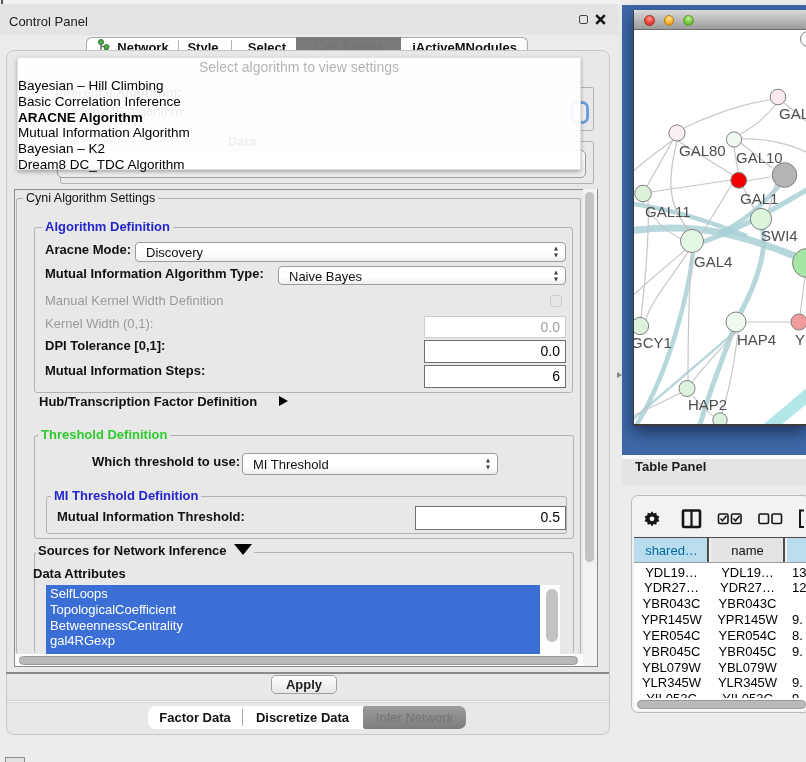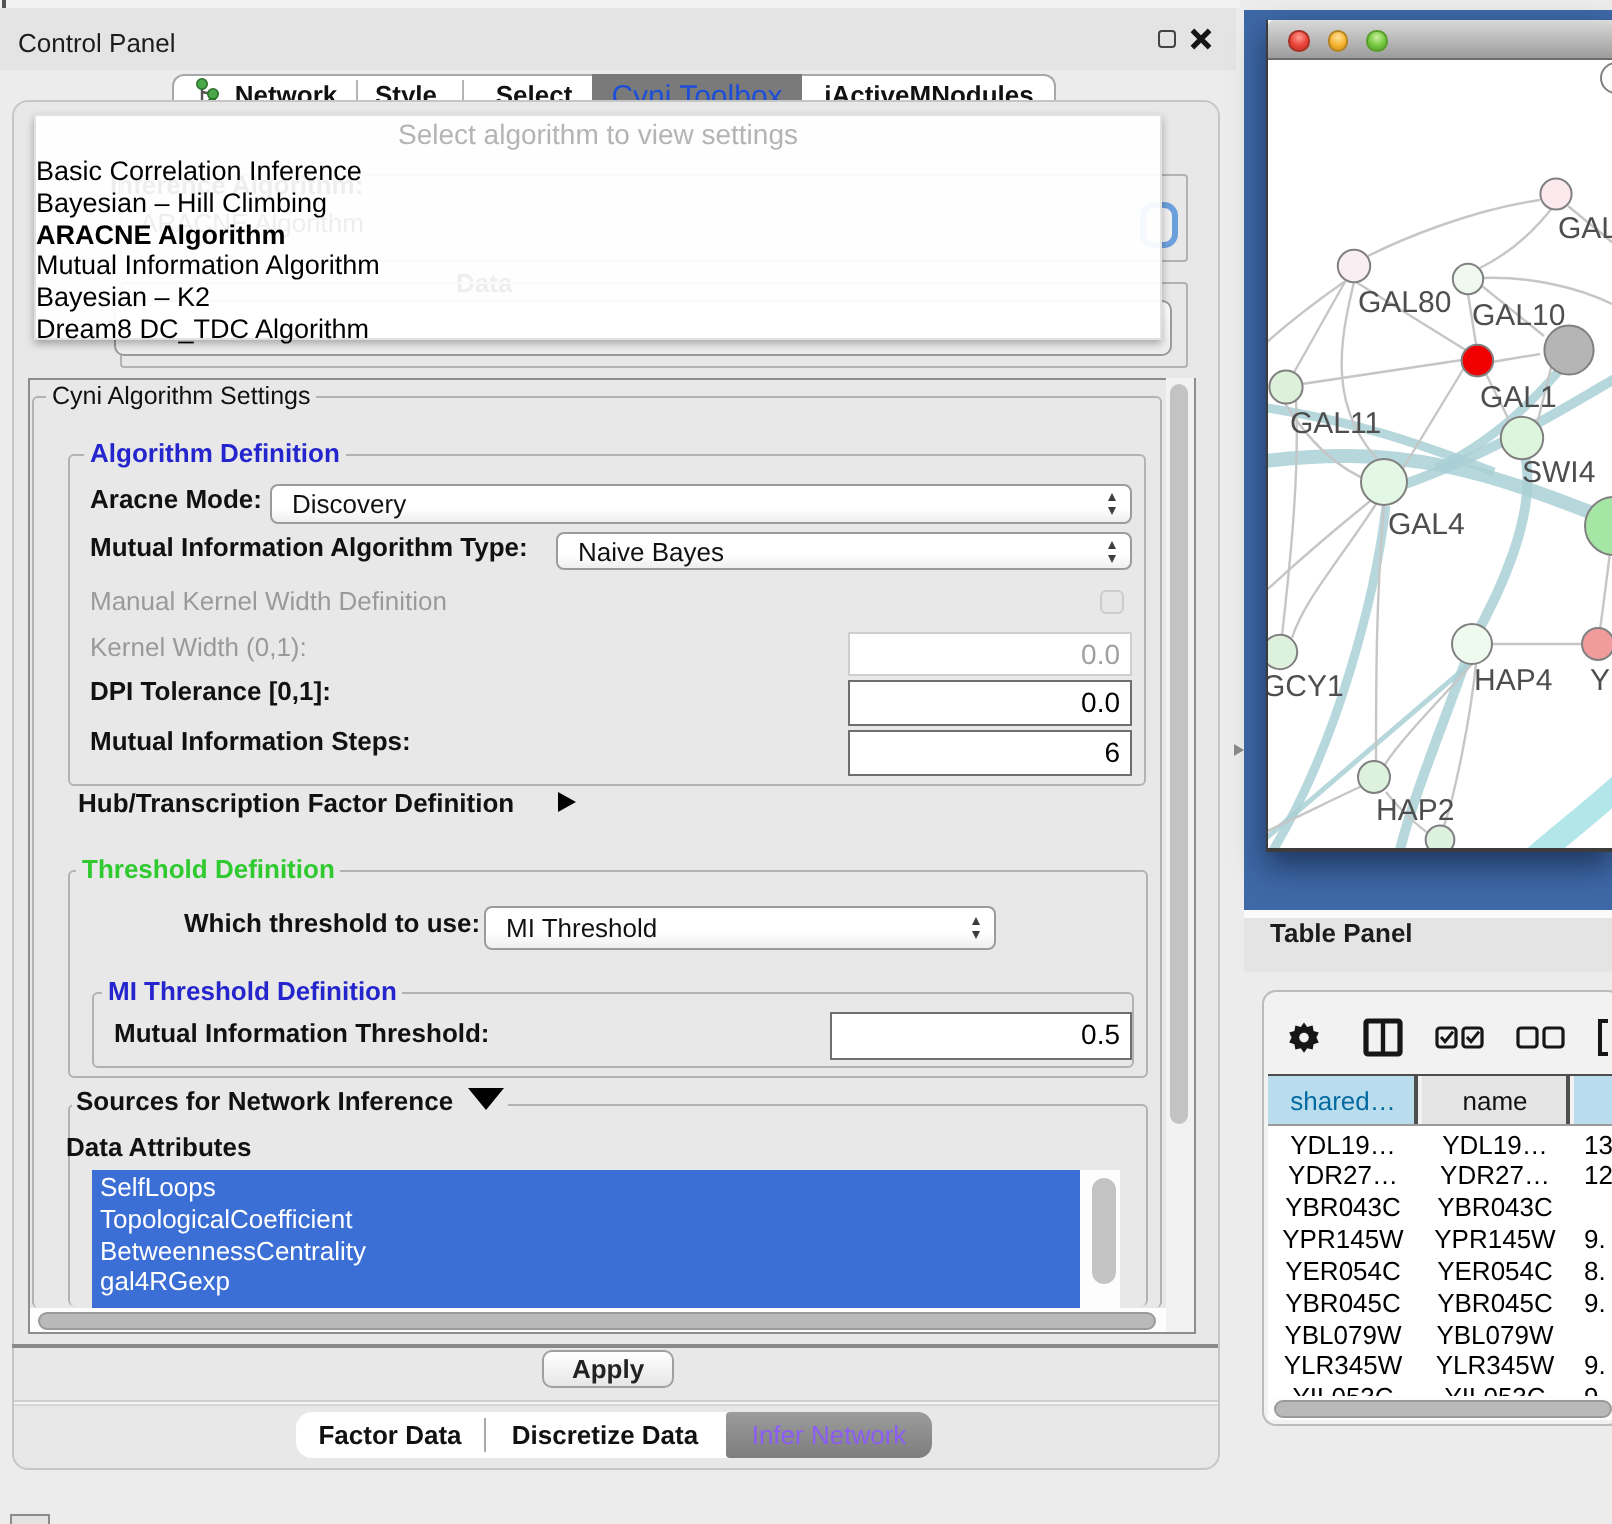--- a/index.html
+++ b/index.html
@@ -36,21 +36,21 @@
 
 <svg class="abs" style="left:96px;top:37px;" width="16" height="18" viewBox="0 0 16 18">
   <path d="M5 6 L5 14 L9 14 M5 9 L10 10" stroke="#555" stroke-width="1.2" fill="none"></path>
   <circle cx="5" cy="5" r="2.6" fill="#4aa84a" stroke="#2c702c" stroke-width="0.8"></circle>
   <circle cx="10.5" cy="10" r="2.6" fill="#4aa84a" stroke="#2c702c" stroke-width="0.8"></circle>
   <circle cx="10" cy="14.5" r="2.2" fill="#4aa84a" stroke="#2c702c" stroke-width="0.8"></circle>
 </svg>
 <div class="abs" style="left:111px;top:40px;width:64px;text-align:center;font-size:13px;font-weight:bold;color:#111;">Network</div>
 <div class="abs" style="left:177px;top:40px;width:52px;text-align:center;font-size:13px;font-weight:bold;color:#111;">Style</div>
 <div class="abs" style="left:235px;top:40px;width:64px;text-align:center;font-size:13px;font-weight:bold;color:#111;">Select</div>
-<div class="abs" style="left:296px;top:40px;width:105px;text-align:center;font-size:15px;color:#1d4ed8;">Cyni Toolbox</div>
+<div class="abs" style="left:296px;top:40px;width:105px;text-align:center;font-size:12px;color:#737373;">Cyni Toolbox</div>
 <div class="abs" style="left:401px;top:40px;width:127px;text-align:center;font-size:13px;font-weight:bold;color:#111;">jActiveMNodules</div>
 
 <div class="abs" style="left:6px;top:50px;width:604px;height:685px;background:#e8e8e8;border:1px solid #c6c6c6;border-radius:8px;"></div>
 
 <div class="abs" style="left:55px;top:85px;font-size:13px;font-weight:bold;color:#111;">Inference Algorithm:</div>
 <div class="abs" style="left:70px;top:104px;font-size:13px;color:#111;">ARACNE Algorithm</div>
 <div class="abs" style="left:228px;top:134px;font-size:13px;font-weight:bold;color:#111;">Data</div>
 <div class="abs" style="left:95px;top:157px;font-size:13px;color:#111;">galFiltered.sif default node</div>
 <div class="abs" style="left:60px;top:87px;width:534px;height:44px;border:1px solid #b2b2b2;border-radius:2px;"></div>
 <div class="abs" style="left:570px;top:101px;width:19px;height:23px;border:3px solid #6ca0dc;border-radius:7px;background:#f0f0f0;"></div>
@@ -125,31 +125,31 @@
 
 <div class="abs" style="left:6px;top:672px;width:603px;height:1.5px;background:#8a8a8a;"></div>
 <div class="abs" style="left:271px;top:675px;width:66px;height:18.5px;background:linear-gradient(#ffffff,#e6e6e6);border:1px solid #a0a0a0;border-radius:5px;text-align:center;font-size:13px;font-weight:bold;color:#222;padding-top:1px;">Apply</div>
 <div class="abs" style="left:7px;top:700px;width:602px;height:3px;background:#f6f6f6;border-top:1px solid #cfcfcf;border-bottom:1px solid #d6d6d6;"></div>
 
 <div class="abs" style="left:148px;top:706px;width:318px;height:23px;background:#fff;border-radius:8px;"></div>
 <div class="abs" style="left:242px;top:709px;width:1px;height:17px;background:#aaa;"></div>
 <div class="abs" style="left:363px;top:706px;width:103px;height:23px;background:linear-gradient(#9c9c9c,#7d7d7d);border-radius:2px 7px 7px 2px;"></div>
 <div class="abs" style="left:148px;top:710px;width:94px;text-align:center;font-size:13px;font-weight:bold;color:#111;">Factor Data</div>
 <div class="abs" style="left:242px;top:710px;width:121px;text-align:center;font-size:13px;font-weight:bold;color:#111;">Discretize Data</div>
-<div class="abs" style="left:363px;top:710px;width:103px;text-align:center;font-size:13px;color:#8b5cf6;">Infer Network</div>
+<div class="abs" style="left:363px;top:710px;width:103px;text-align:center;font-size:13px;color:#737373;">Infer Network</div>
 
 <div class="abs" style="left:5px;top:757px;width:20px;height:10px;background:#e2e2e2;border:1.5px solid #8a8a8a;"></div>
 
 <div class="abs" style="left:617px;top:372px;width:0;height:0;border-top:3.5px solid transparent;border-bottom:3.5px solid transparent;border-left:5px solid #8a8a8a;"></div>
 
 <div class="abs" style="left:17px;top:57px;width:564px;height:113px;background:rgba(255,255,255,0.93);box-shadow:0 2px 4px rgba(0,0,0,0.3);border:1px solid #e2e2e2;"></div>
 <div class="abs" style="left:17px;top:59px;width:564px;text-align:center;font-size:14px;color:#b4b4b4;">Select algorithm to view settings</div>
 <div class="abs" style="left:17px;top:78px;width:564px;font-size:13.5px;color:#000;line-height:15.8px;">
+  <div style="padding-left:1px;">Bayesian – Hill Climbing</div>
   <div style="padding-left:1px;">Basic Correlation Inference</div>
-  <div style="padding-left:1px;">Bayesian – Hill Climbing</div>
   <div style="padding-left:1px;font-weight:bold;">ARACNE Algorithm</div>
   <div style="padding-left:1px;">Mutual Information Algorithm</div>
   <div style="padding-left:1px;">Bayesian – K2</div>
   <div style="padding-left:1px;">Dream8 DC_TDC Algorithm</div>
 </div>
 
 <div class="abs" style="left:622px;top:5px;width:184px;height:450px;background:#3e68a6;"></div>
 <div class="abs" style="left:622px;top:455px;width:184px;height:4px;background:#fafafa;"></div>
 
 <div class="abs" style="left:633px;top:10px;width:173px;height:416px;box-shadow:0 7px 14px rgba(5,15,40,0.55);background:#fff;border-left:1px solid #3c3c3c;border-bottom:2px solid #3c3c3c;"></div>

